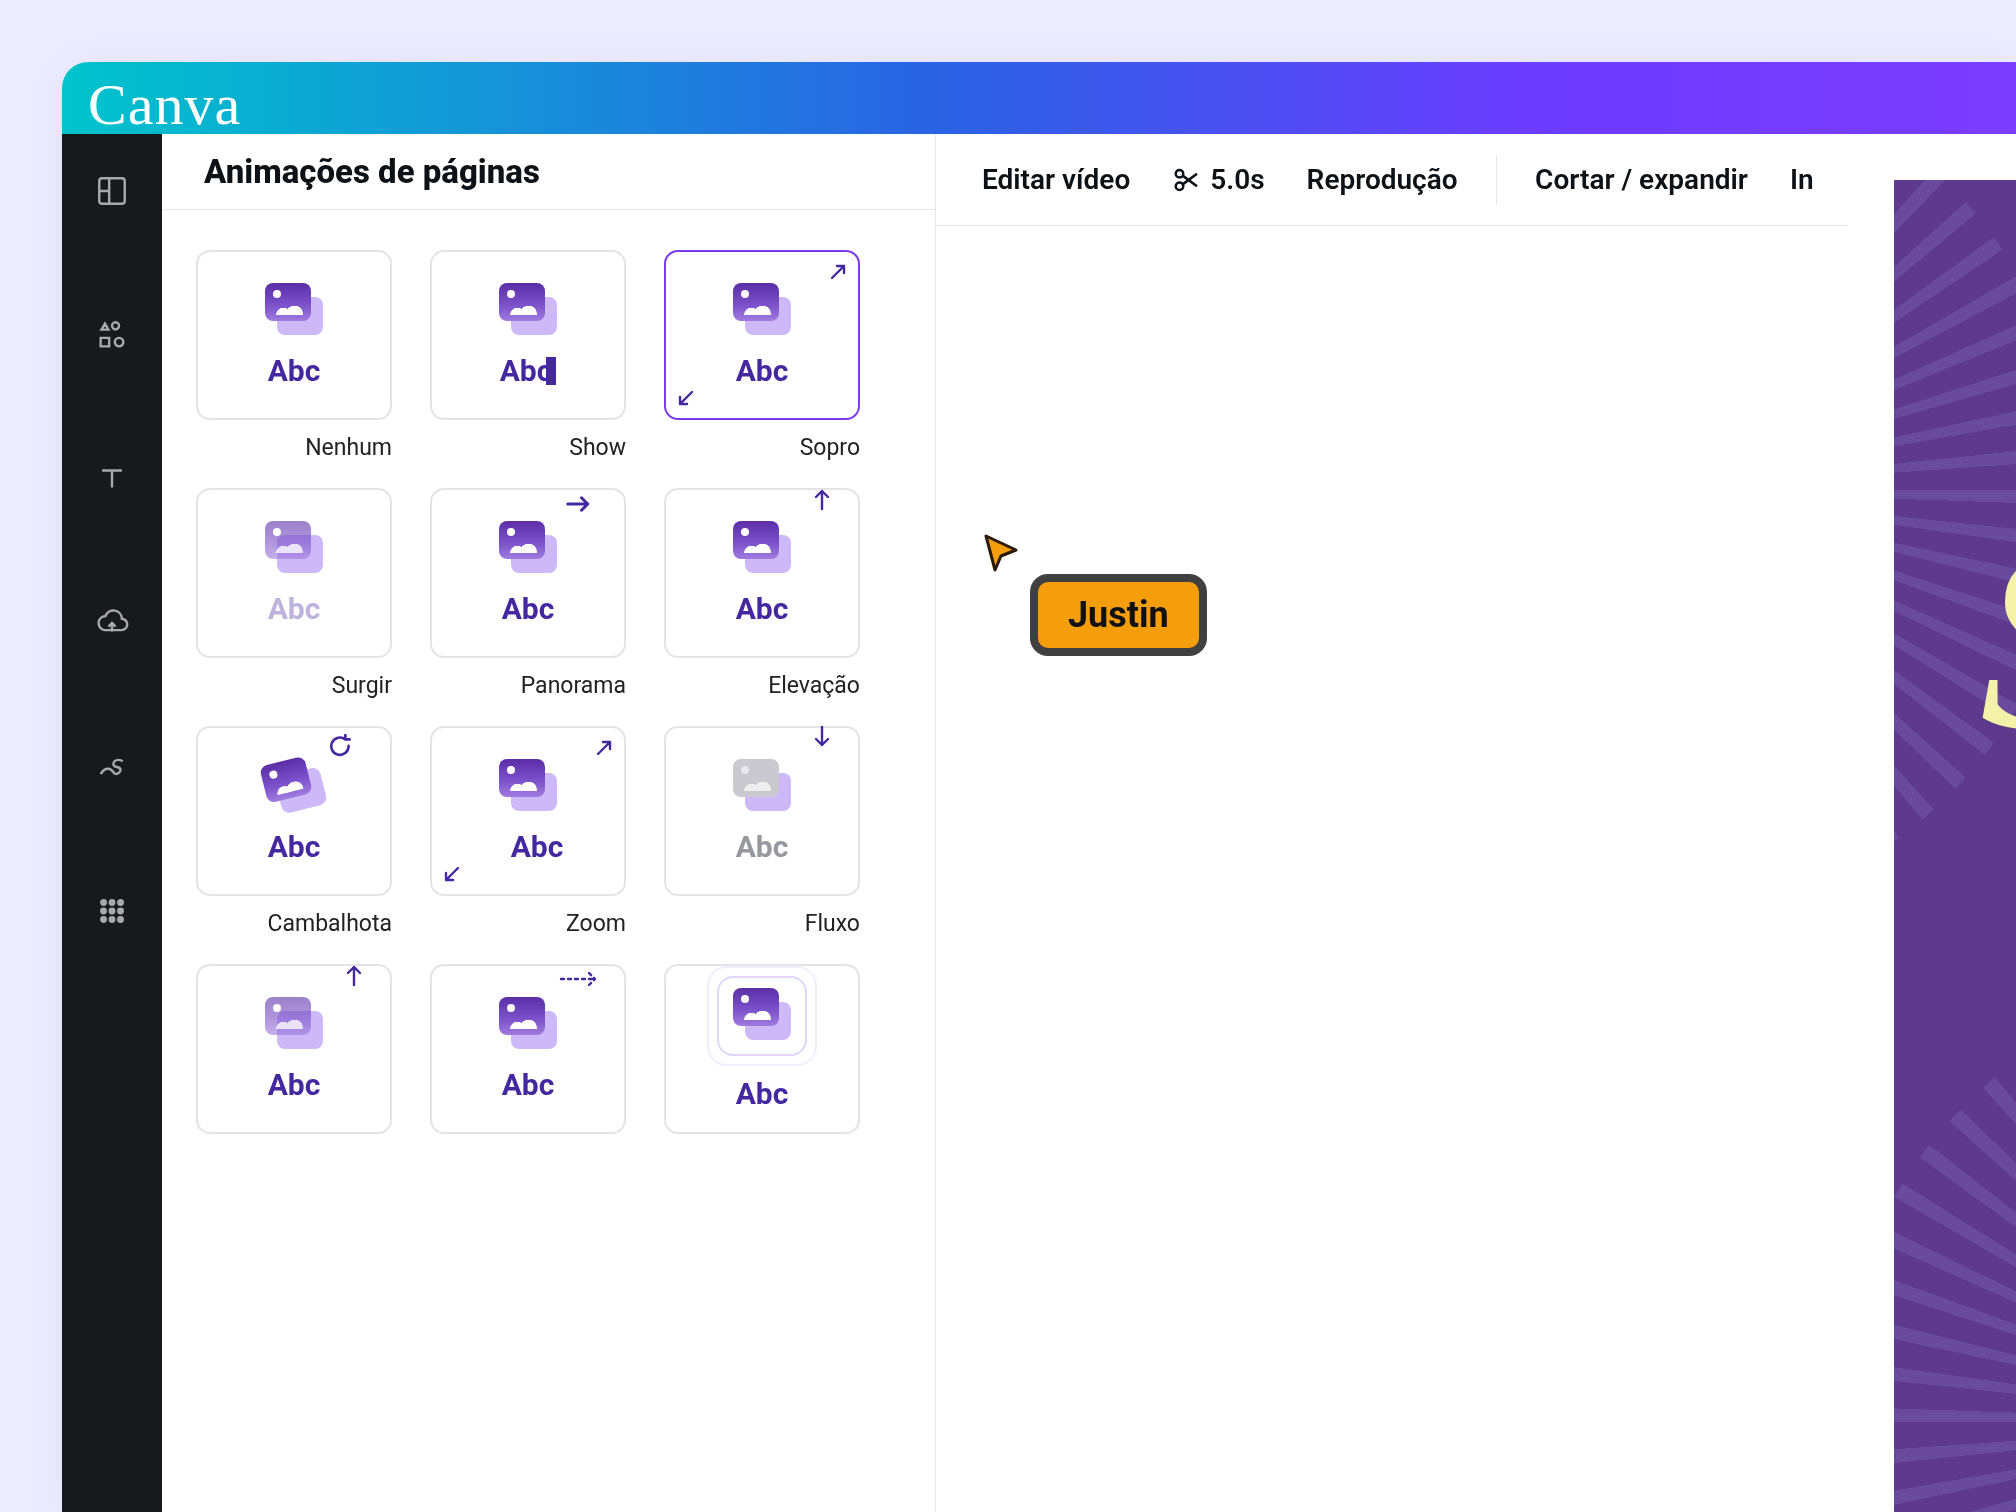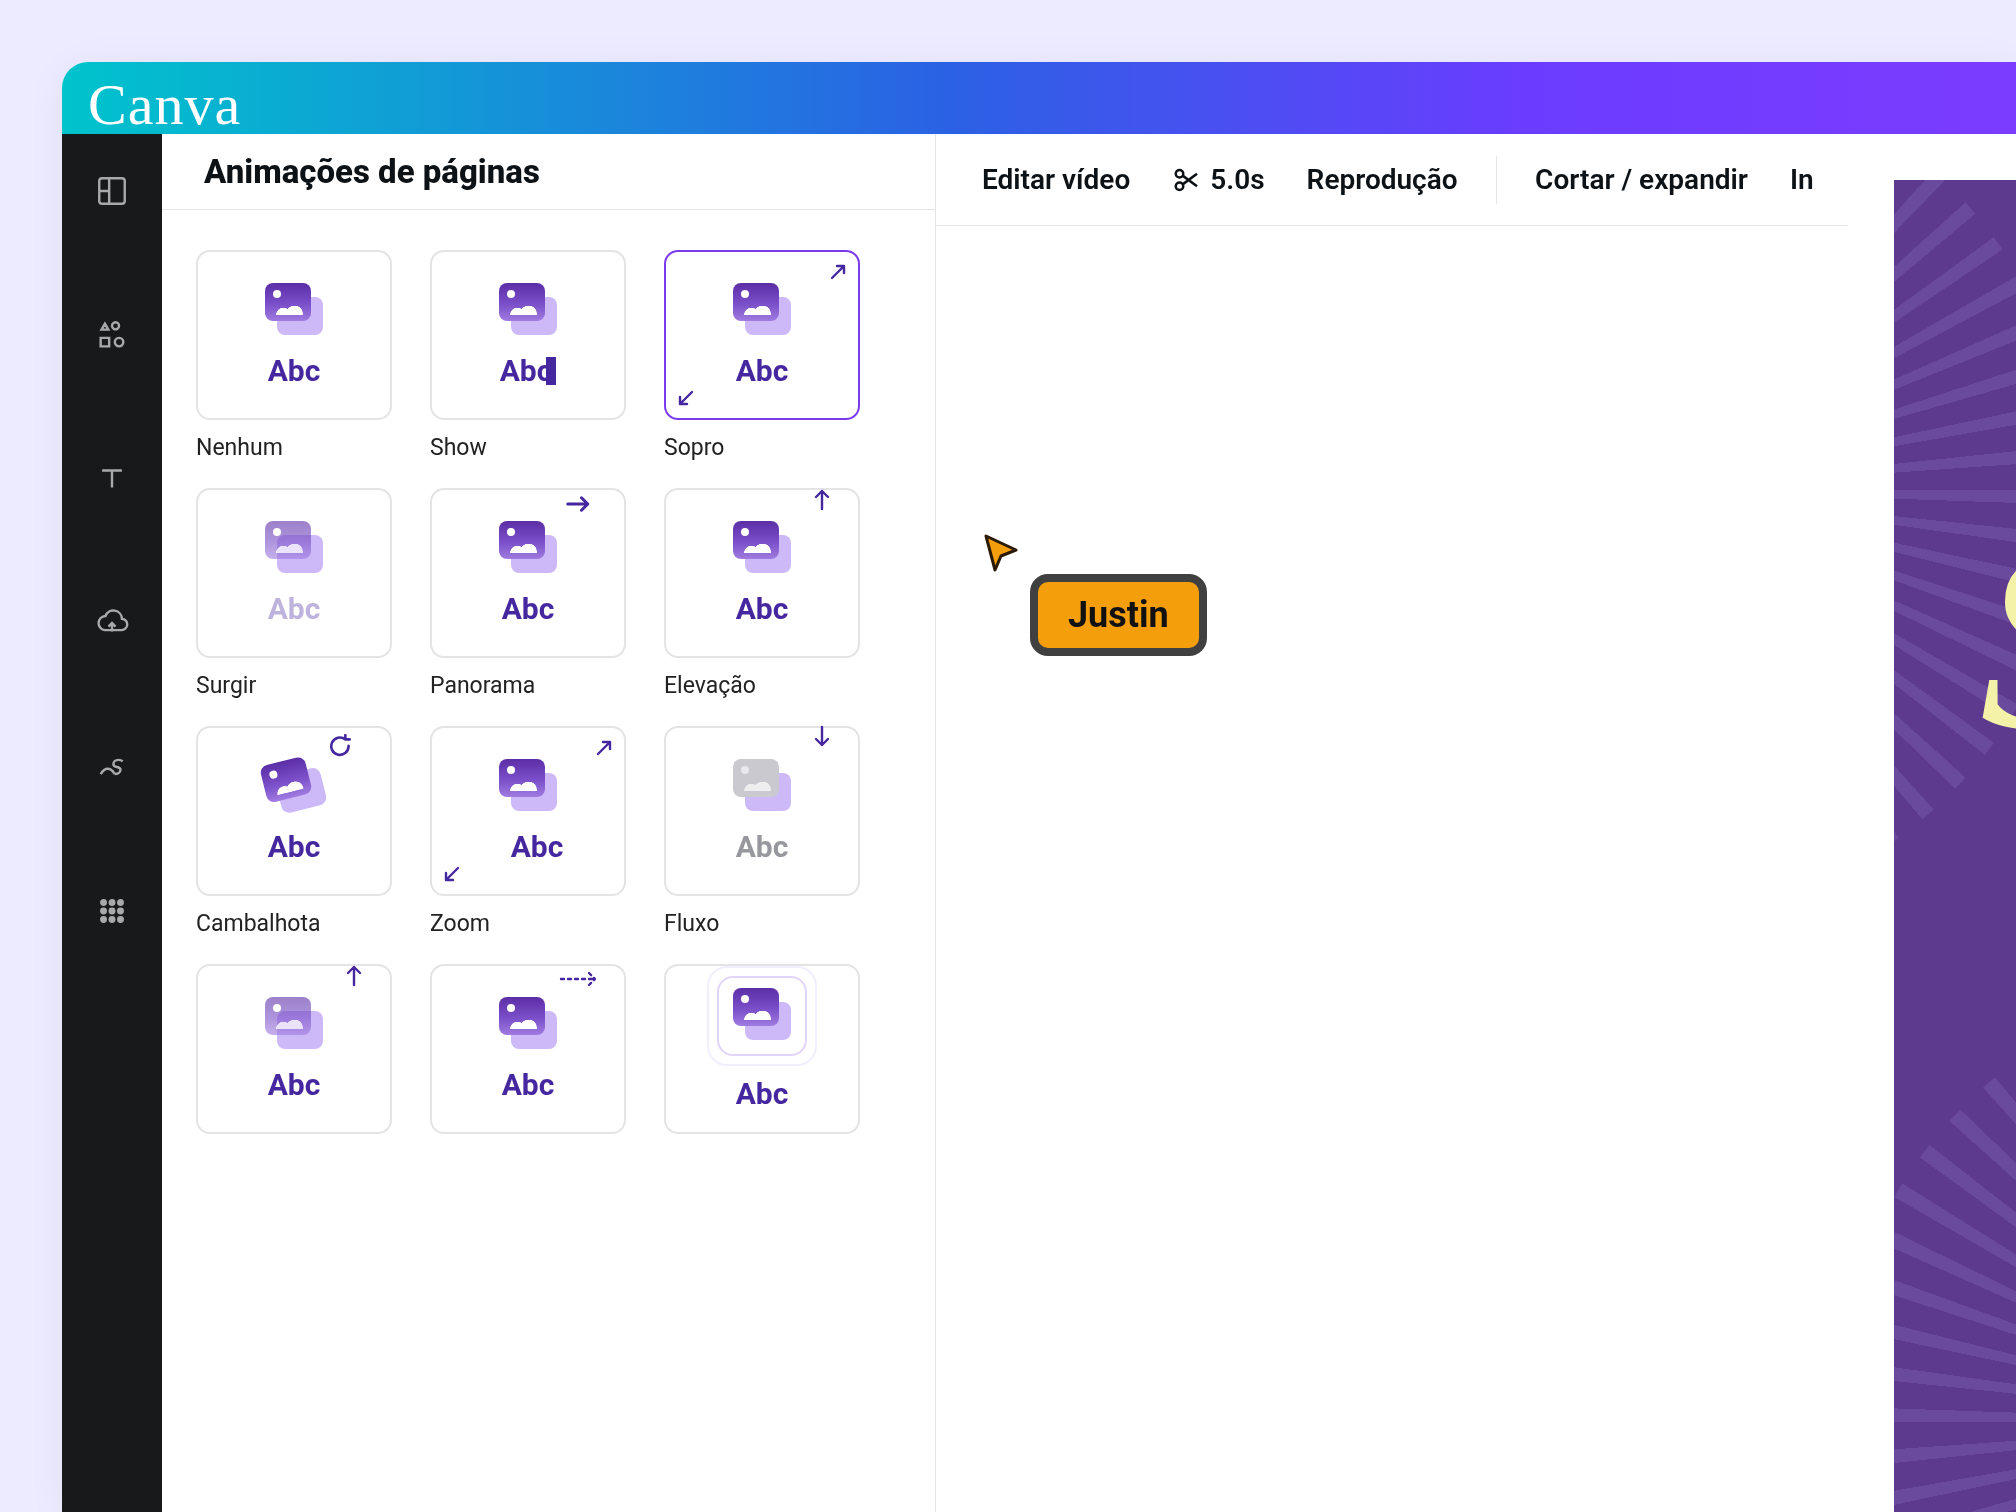--- a/index.html
+++ b/index.html
@@ -77,21 +77,21 @@
   }
   .grid {
     padding: 40px 34px 0 34px;
     display:grid;
     grid-template-columns: repeat(3, 196px);
     column-gap: 38px;
     row-gap: 20px;
     justify-content: start;
     align-content: start;
   }
-  .cell { display:flex; flex-direction:column; align-items:flex-start; }
+  .cell { display:flex; flex-direction:column; align-items:flex-end; }
   .card {
     width: 196px; height: 170px;
     border: 2px solid #e4e4e7;
     border-radius: 14px;
     display:flex; flex-direction:column; align-items:center; justify-content:center;
     gap: 14px;
     position:relative;
     background:#fff;
   }
   .card.selected { border-color:#7c3aed; }

